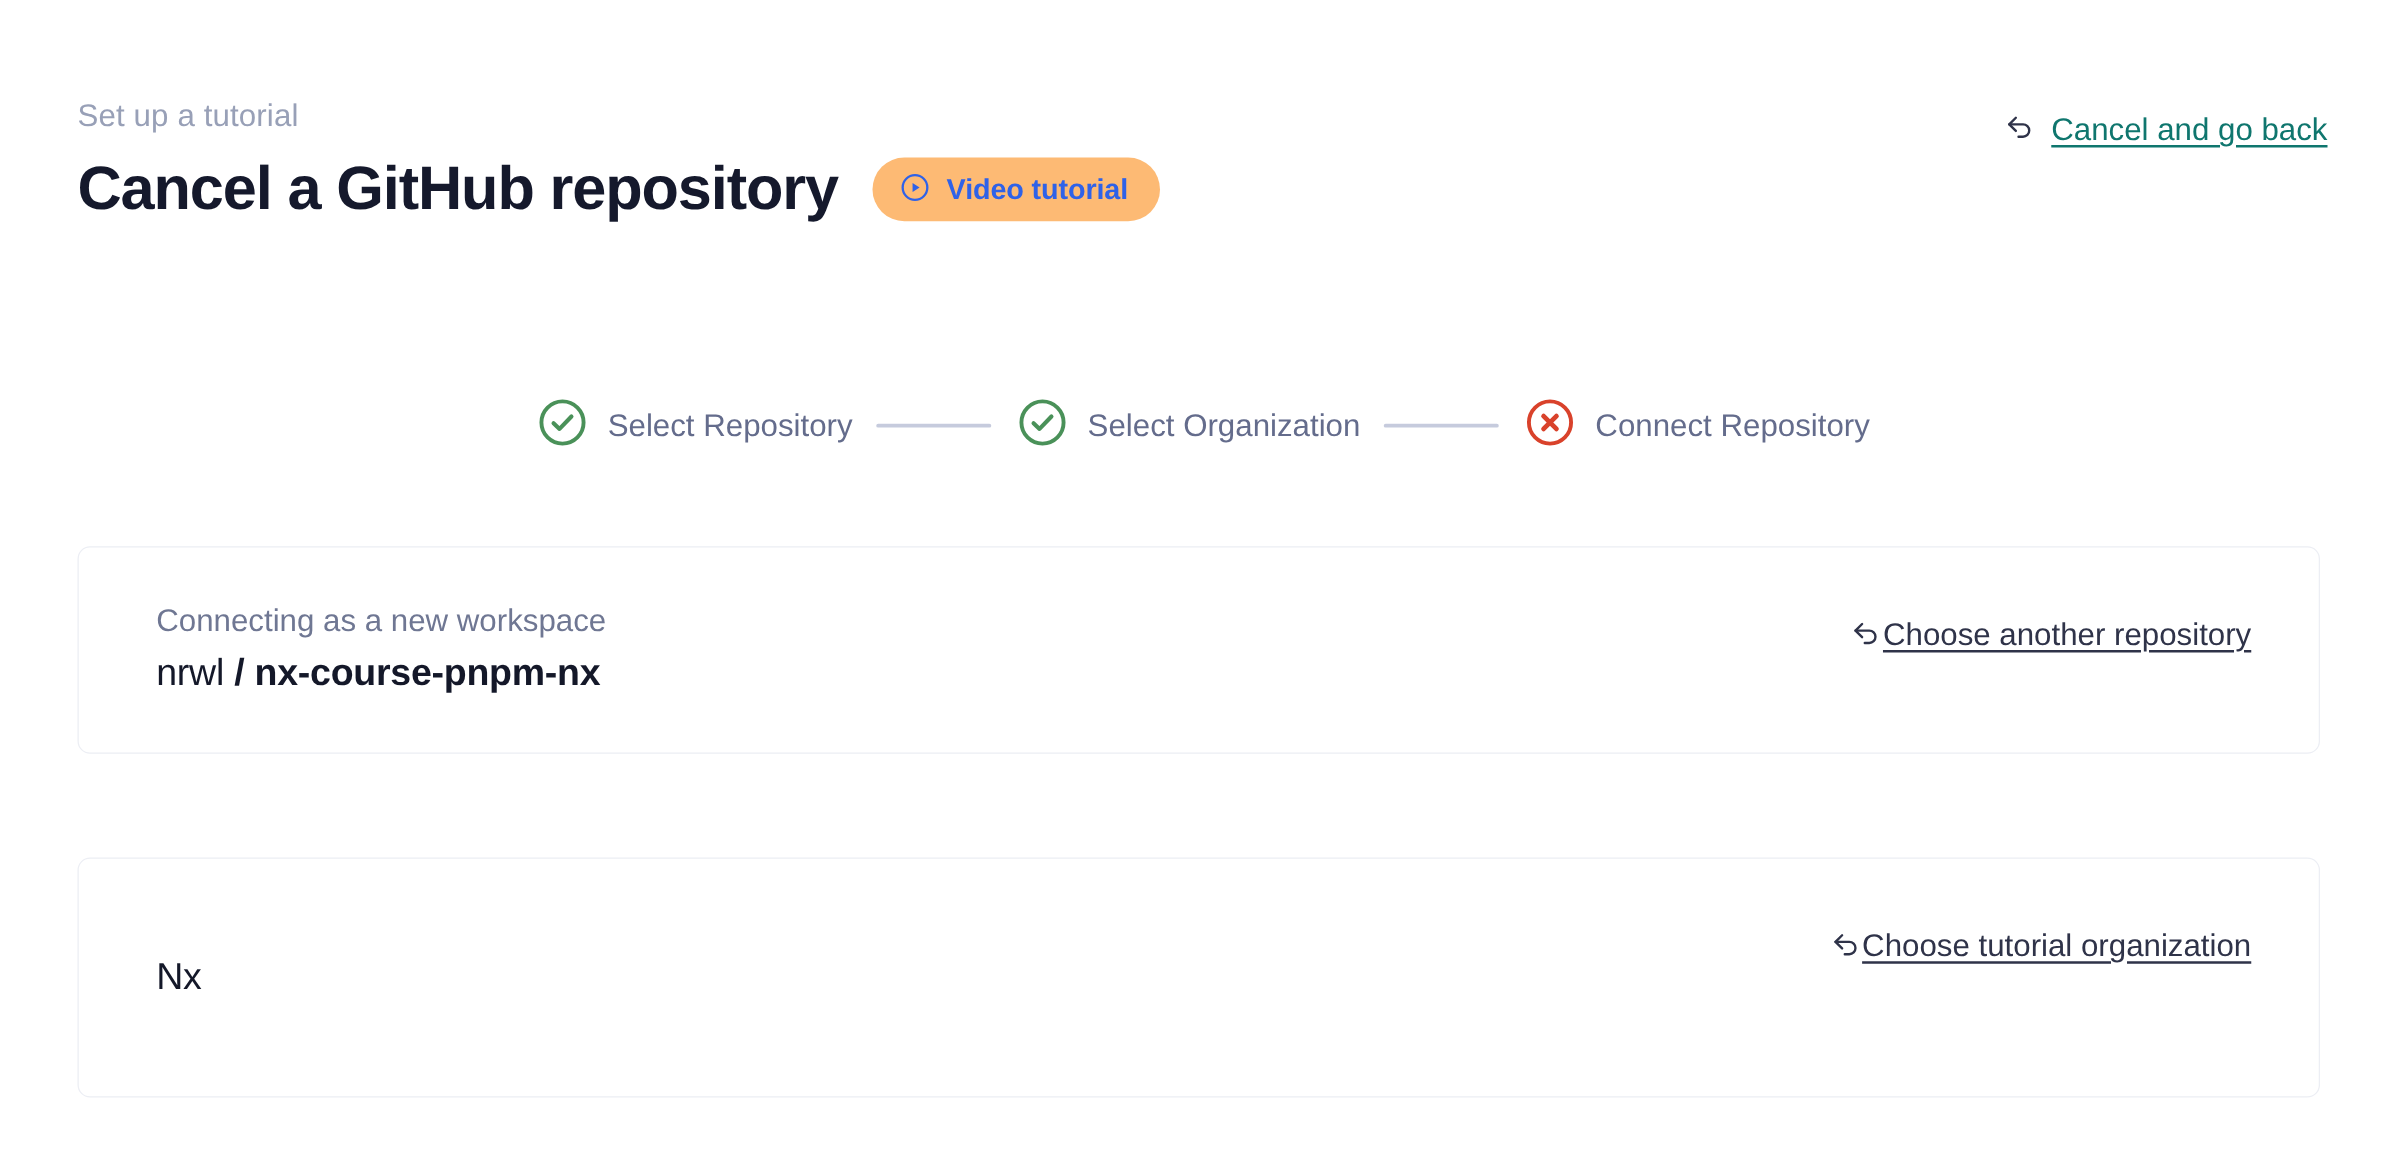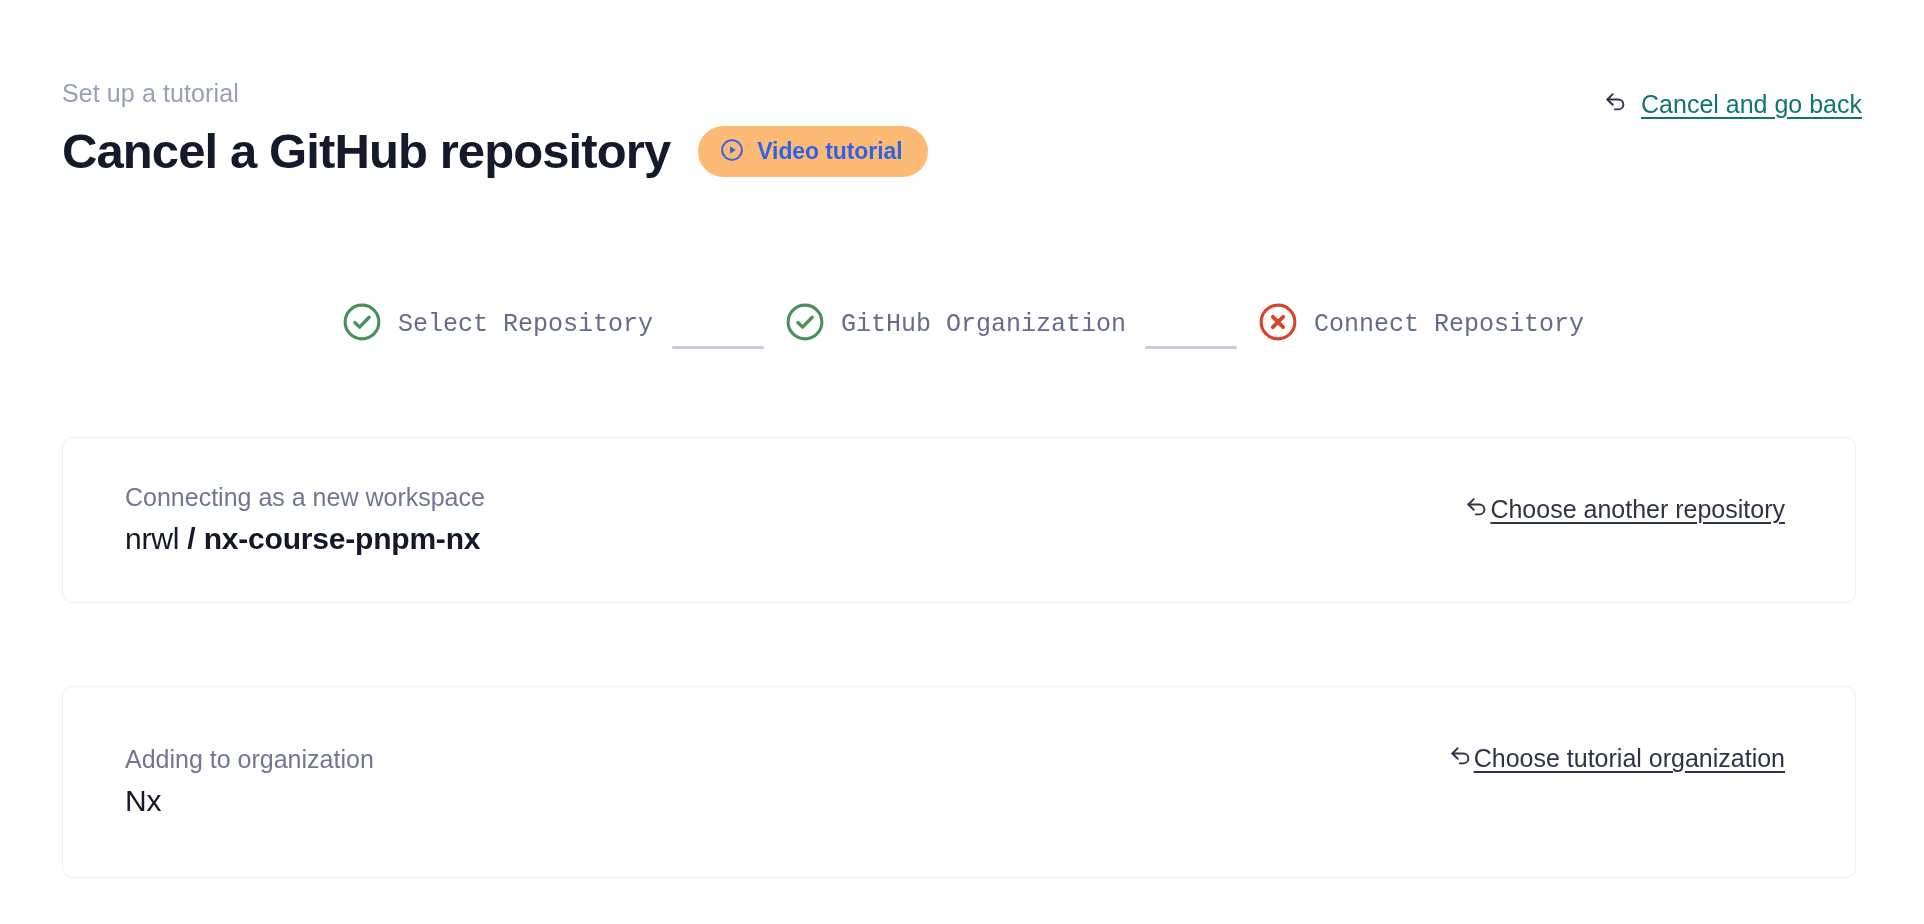--- a/index.html
+++ b/index.html
@@ -93,26 +93,25 @@
     text-underline-offset: 4px;
     text-decoration-thickness: 1.5px;
     white-space: nowrap;
   }
 
   
   .stepper {
     position: absolute;
     left: 0;
     right: 0;
-    top: 300px;
+    top: 316px;
     display: flex;
-    align-items: flex-end;
+    align-items: center;
     justify-content: center;
     gap: 0;
-    font-family: Liberation Mono, monospace;
   }
 
   .step {
     display: flex;
     align-items: center;
     gap: 14px;
   }
 
   .step-label {
     font-size: 25px;
@@ -165,25 +164,25 @@
     font-size: 30px;
     line-height: 36px;
     color: #141829;
     font-weight: 400;
     letter-spacing: -0.2px;
   }
   .card-value .strong { font-weight: 700; }
 
   .card-action {
     position: absolute;
-    right: 70px;
+    right: 54px;
     top: 50%;
     transform: translateY(-50%);
     display: inline-flex;
-    align-items: flex-end;
+    align-items: flex-start;
     gap: 0;
     cursor: pointer;
     text-decoration: none;
   }
   .card-action .ltext {
     font-size: 25px;
     line-height: 30px;
     color: #2f3349;
     text-decoration: underline;
     text-underline-offset: 4px;
@@ -243,21 +242,21 @@
 
     <span class="step-connector"></span>
 
     <div class="step">
       <span>
         <svg width="44" height="44" viewBox="0 0 24 24" fill="none" aria-hidden="true">
           <circle cx="12" cy="12" r="9.2" stroke="#4a9159" stroke-width="1.7"></circle>
           <path d="M8.1 12.3 L10.7 14.8 L15.9 9.4" stroke="#4a9159" stroke-width="1.8" stroke-linecap="round" stroke-linejoin="round"></path>
         </svg>
       </span>
-      <span class="step-label">GitHub Organization</span>
+      <span class="step-label">Select Organization</span>
     </div>
 
     <span class="step-connector"></span>
 
     <div class="step">
       <span>
         <svg width="44" height="44" viewBox="0 0 24 24" fill="none" aria-hidden="true">
           <circle cx="12" cy="12" r="9.2" stroke="#d9422b" stroke-width="1.7"></circle>
           <path d="M9.2 9.2 L14.8 14.8 M14.8 9.2 L9.2 14.8" stroke="#d9422b" stroke-width="2.1" stroke-linecap="round"></path>
         </svg>
@@ -282,21 +281,20 @@
           </svg>
         </span>
         <span class="ltext">Choose another repository</span>
       </a>
     </div>
   </div>
 
   <div class="card card-org">
     <div class="card-inner">
       <div class="card-text">
-        <div class="card-caption">Adding to organization</div>
         <div class="card-value">Nx</div>
       </div>
 
       <a class="card-action" href="#">
         <span>
           <svg width="27" height="27" viewBox="0 0 24 24" fill="none" aria-hidden="true">
             <path d="M9.5 5.5 L4.8 10.2 L9.5 14.9" stroke="#2f3349" stroke-width="1.7" stroke-linecap="round" stroke-linejoin="round"></path>
             <path d="M4.8 10.2 H14.6 a4.4 4.4 0 0 1 0 8.8 H11.4" stroke="#2f3349" stroke-width="1.7" stroke-linecap="round" stroke-linejoin="round"></path>
           </svg>
         </span>

